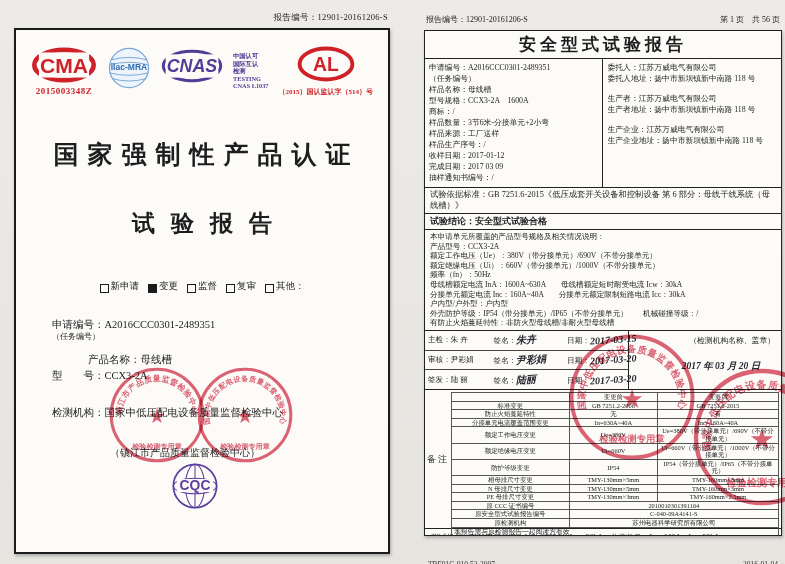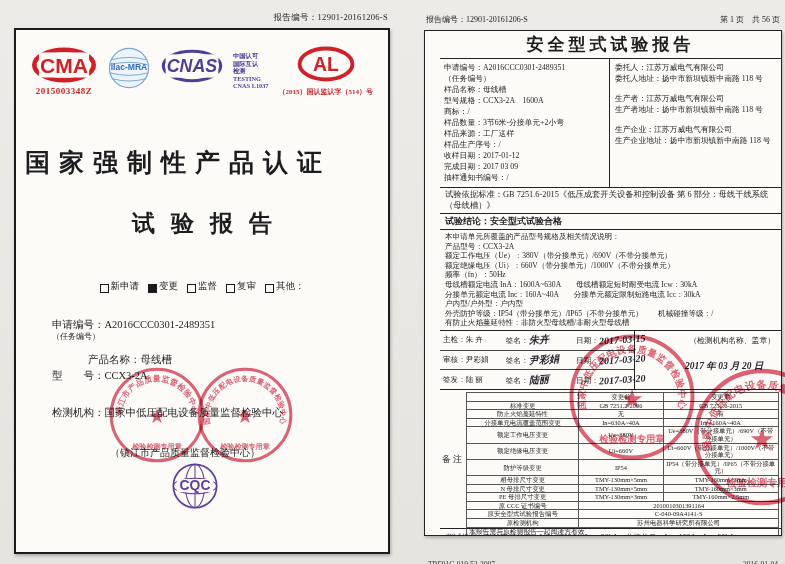--- a/index.html
+++ b/index.html
@@ -12,41 +12,41 @@
   .canvas{position:relative;width:785px;height:564px;background:linear-gradient(180deg,#edebe7,#e6e4df);}
   
   .lp{position:absolute;left:14px;top:12px;width:376px;}
   .lp-report-no{height:13px;font-size:8.5px;text-align:right;padding-right:2px;letter-spacing:.3px;}
   .lp-box{position:relative;margin-top:3px;border:2px solid #1b1b1d;height:522px;background:#fcfbf8;box-shadow:1px 2px 3px rgba(0,0,0,.25);}
   .logos{position:absolute;top:16px;left:0;width:100%;display:flex;justify-content:center;align-items:flex-start;gap:10px;}
   .logo-col{display:flex;flex-direction:column;align-items:center;}
   .cma-num{font-size:9px;font-weight:bold;color:#cf2128;margin-top:2px;letter-spacing:.5px;}
   .al-cap{font-size:7px;font-weight:bold;color:#cf2128;margin-top:5px;white-space:nowrap;}
   .cnas-cap{font-size:6.3px;line-height:7.5px;color:#4f3d96;white-space:pre-line;font-weight:bold;padding-top:6px;}
-  .lp-title{position:absolute;top:116px;width:100%;font-size:25px;font-weight:600;letter-spacing:9px;text-indent:9px;}
+  .lp-title{position:absolute;top:108px;width:100%;text-align:center;font-size:25px;font-weight:600;letter-spacing:9px;text-indent:9px;}
   .lp-subtitle{position:absolute;top:178px;width:100%;text-align:center;font-size:23px;font-weight:600;letter-spacing:16px;text-indent:16px;}
   .lp-checks{position:absolute;top:250px;width:100%;display:flex;justify-content:center;gap:9px;font-size:9.5px;}
   .chk{display:flex;align-items:flex-end;gap:2px;}
   .chk .box{width:7px;height:7px;border:1px solid #1b1b1d;display:inline-block;background:#fcfbf8;}
   .chk.checked .box,.chk .box.checked{background:#1b1b1d;}
   .lp-fields{position:absolute;top:288px;left:36px;right:8px;}
   .f-line{font-size:10.5px;white-space:nowrap;}
   .f-note{font-size:8px;line-height:10px;}
   .f-sub{font-size:10px;padding-left:58px;margin-top:26px;}
   .m11{margin-top:11px;margin-left:36px;} .m17{margin-top:2px;} .m23{margin-top:23px;}
   
   .stamp{position:absolute;mix-blend-mode:multiply;opacity:.88;}
   .stamp-ring{fill:none;stroke:#d84d63;stroke-width:3.6;}
   .stamp-arc{font-size:9.5px;fill:#d84d63;font-weight:bold;letter-spacing:.5px;}
   .stamp-star{fill:#d84d63;font-size:24px;text-anchor:middle;}
   .stamp-sub{fill:#d84d63;font-size:8.5px;text-anchor:middle;font-weight:bold;}
   
   .rp{position:absolute;left:424px;top:14px;width:358px;}
   .rp-head{display:flex;justify-content:space-between;font-size:8px;height:12px;padding:0 2px;}
-  .rp-box{margin-top:4px;border:1.5px solid #222;height:504px;background:#fcfbf8;box-shadow:1px 2px 3px rgba(0,0,0,.25);overflow:hidden;padding-left:15px;}
+  .rp-box{margin-top:4px;border:1.5px solid #222;height:504px;background:#fcfbf8;box-shadow:1px 2px 3px rgba(0,0,0,.25);overflow:hidden;}
   .r-title{height:27px;border-bottom:1px solid #222;display:flex;align-items:center;justify-content:center;font-size:17px;font-weight:bold;letter-spacing:4px;}
   .r-info{display:flex;border-bottom:1px solid #222;height:128px;overflow:hidden;}
   .r-il{width:50%;border-right:1px solid #222;padding:3px 4px;}
   .r-ir{width:50%;padding:3px 5px;}
   .iline{font-size:7.8px;line-height:11px;white-space:nowrap;overflow:hidden;}
   .ig{margin-bottom:9px;}
   .r-standard{border-bottom:1px solid #222;padding:2px 5px;font-size:8.3px;line-height:10.5px;min-height:20px;}
   .r-conclusion{border-bottom:1px solid #222;padding:1px 5px;font-size:9px;font-weight:bold;height:13px;}
   .r-coverage{border-bottom:1px solid #222;padding:2px 5px;height:96px;overflow:hidden;}
   .cline{font-size:7.6px;line-height:9.6px;white-space:nowrap;overflow:hidden;}

